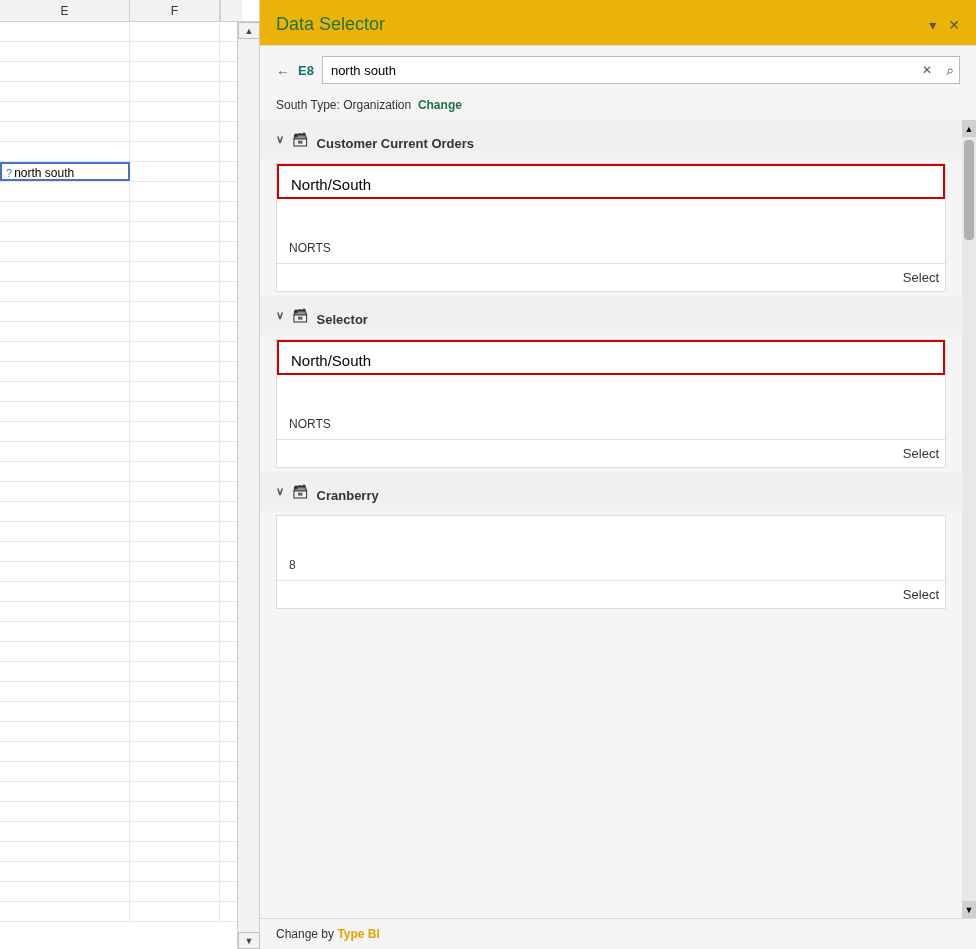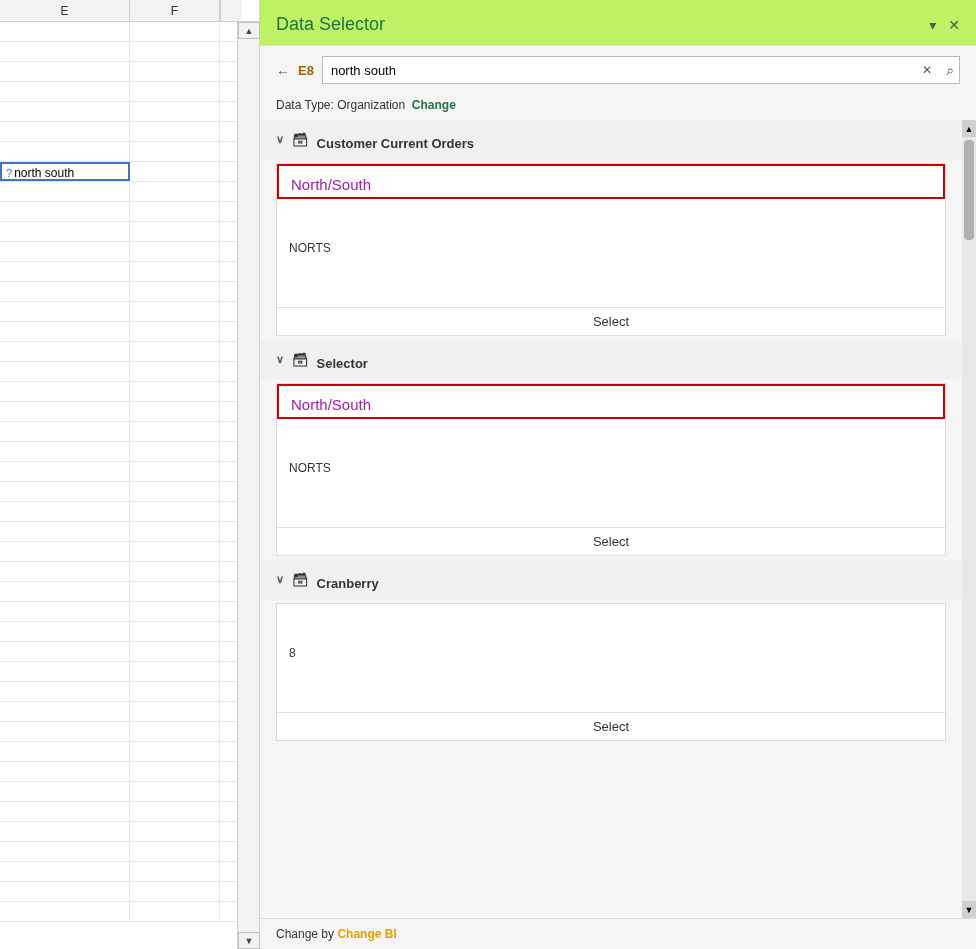--- a/index.html
+++ b/index.html
@@ -114,21 +114,21 @@
     
     .panel {
       flex: 1;
       background: #f5f5f5;
       display: flex;
       flex-direction: column;
       height: 100%;
     }
 
     .panel-header {
-      background: #bef264;
+      background: #eab308;
       padding: 14px 16px 10px 16px;
       display: flex;
       align-items: center;
       justify-content: space-between;
       border-bottom: 1px solid #ddd;
     }
     .panel-title {
       font-size: 18px;
       font-weight: 400;
       color: #217346;
@@ -152,21 +152,21 @@
       background: #f5f5f5;
     }
     .back-btn {
       font-size: 14px;
       color: #217346;
       cursor: pointer;
       font-weight: bold;
     }
     .cell-ref {
       font-size: 13px;
-      color: #a16207;
+      color: #0f766e;
       font-weight: 600;
     }
     .search-input-wrap {
       flex: 1;
       position: relative;
       display: flex;
       align-items: center;
     }
     .search-input {
       width: 100%;
@@ -243,38 +243,37 @@
     
     .result-card {
       background: #fff;
       margin: 4px 16px;
       border: 1px solid #ddd;
     }
     .result-name {
       font-size: 15px;
       font-weight: 400;
       padding: 10px 12px 4px;
-      color: #a21caf;
+      color: #000000;
       border: 2px solid #c00;
     }
     .result-code {
       font-size: 12px;
       color: #333;
       padding: 2px 12px 8px;
       margin-top: 40px;
     }
     .result-select-btn {
       border-top: 1px solid #e0e0e0;
       padding: 6px;
-      text-align: center;
+      text-align: right;
       font-size: 13px;
       color: #333;
       cursor: pointer;
       background: #fff;
-      margin-top: 44px;
     }
 
     .panel-footer {
       padding: 8px 16px;
       font-size: 12px;
       color: #333;
       background: #f5f5f5;
       border-top: 1px solid #ddd;
     }
     .panel-footer .powerbi {
@@ -516,21 +515,21 @@
     <span class="back-btn">←</span>
     <span class="cell-ref">E8</span>
     <div class="search-input-wrap">
       <input class="search-input" type="text" value="north south" style="">
       <span class="search-x">✕</span>
       <span class="search-glass">⌕</span>
     </div>
   </div>
 
   <div class="data-type-bar">
-    <span>Data Type: Organization</span>
+    <span>South Type: Organization</span>
     &nbsp;<span class="change">Change</span>
   </div>
 
   <div class="panel-scroll-container">
     <div class="panel-content">
 
       <div class="section">
         <div class="section-header">
           <span class="section-chevron">∨</span>
           <span class="section-icon">🗃</span>
@@ -571,15 +570,15 @@
     </div>
     <div class="panel-scroll-track" style="width:14px;background:#e8e8e8;position:relative;flex-shrink:0;">
       <div style="position:absolute;top:0;left:0;width:14px;height:17px;background:#d0d0d0;display:flex;align-items:center;justify-content:center;font-size:9px;cursor:pointer;">▲</div>
       <div style="position:absolute;top:20px;left:2px;width:10px;height:100px;background:#b0b0b0;border-radius:4px;"></div>
       <div style="position:absolute;bottom:0;left:0;width:14px;height:17px;background:#d0d0d0;display:flex;align-items:center;justify-content:center;font-size:9px;cursor:pointer;">▼</div>
     </div>
   </div>
 
   <div class="panel-footer">
     <span>Change by</span>
-    <span class="powerbi">Change BI</span>
+    <span class="powerbi">Type BI</span>
   </div>
 </div>
 
 </body></html>

